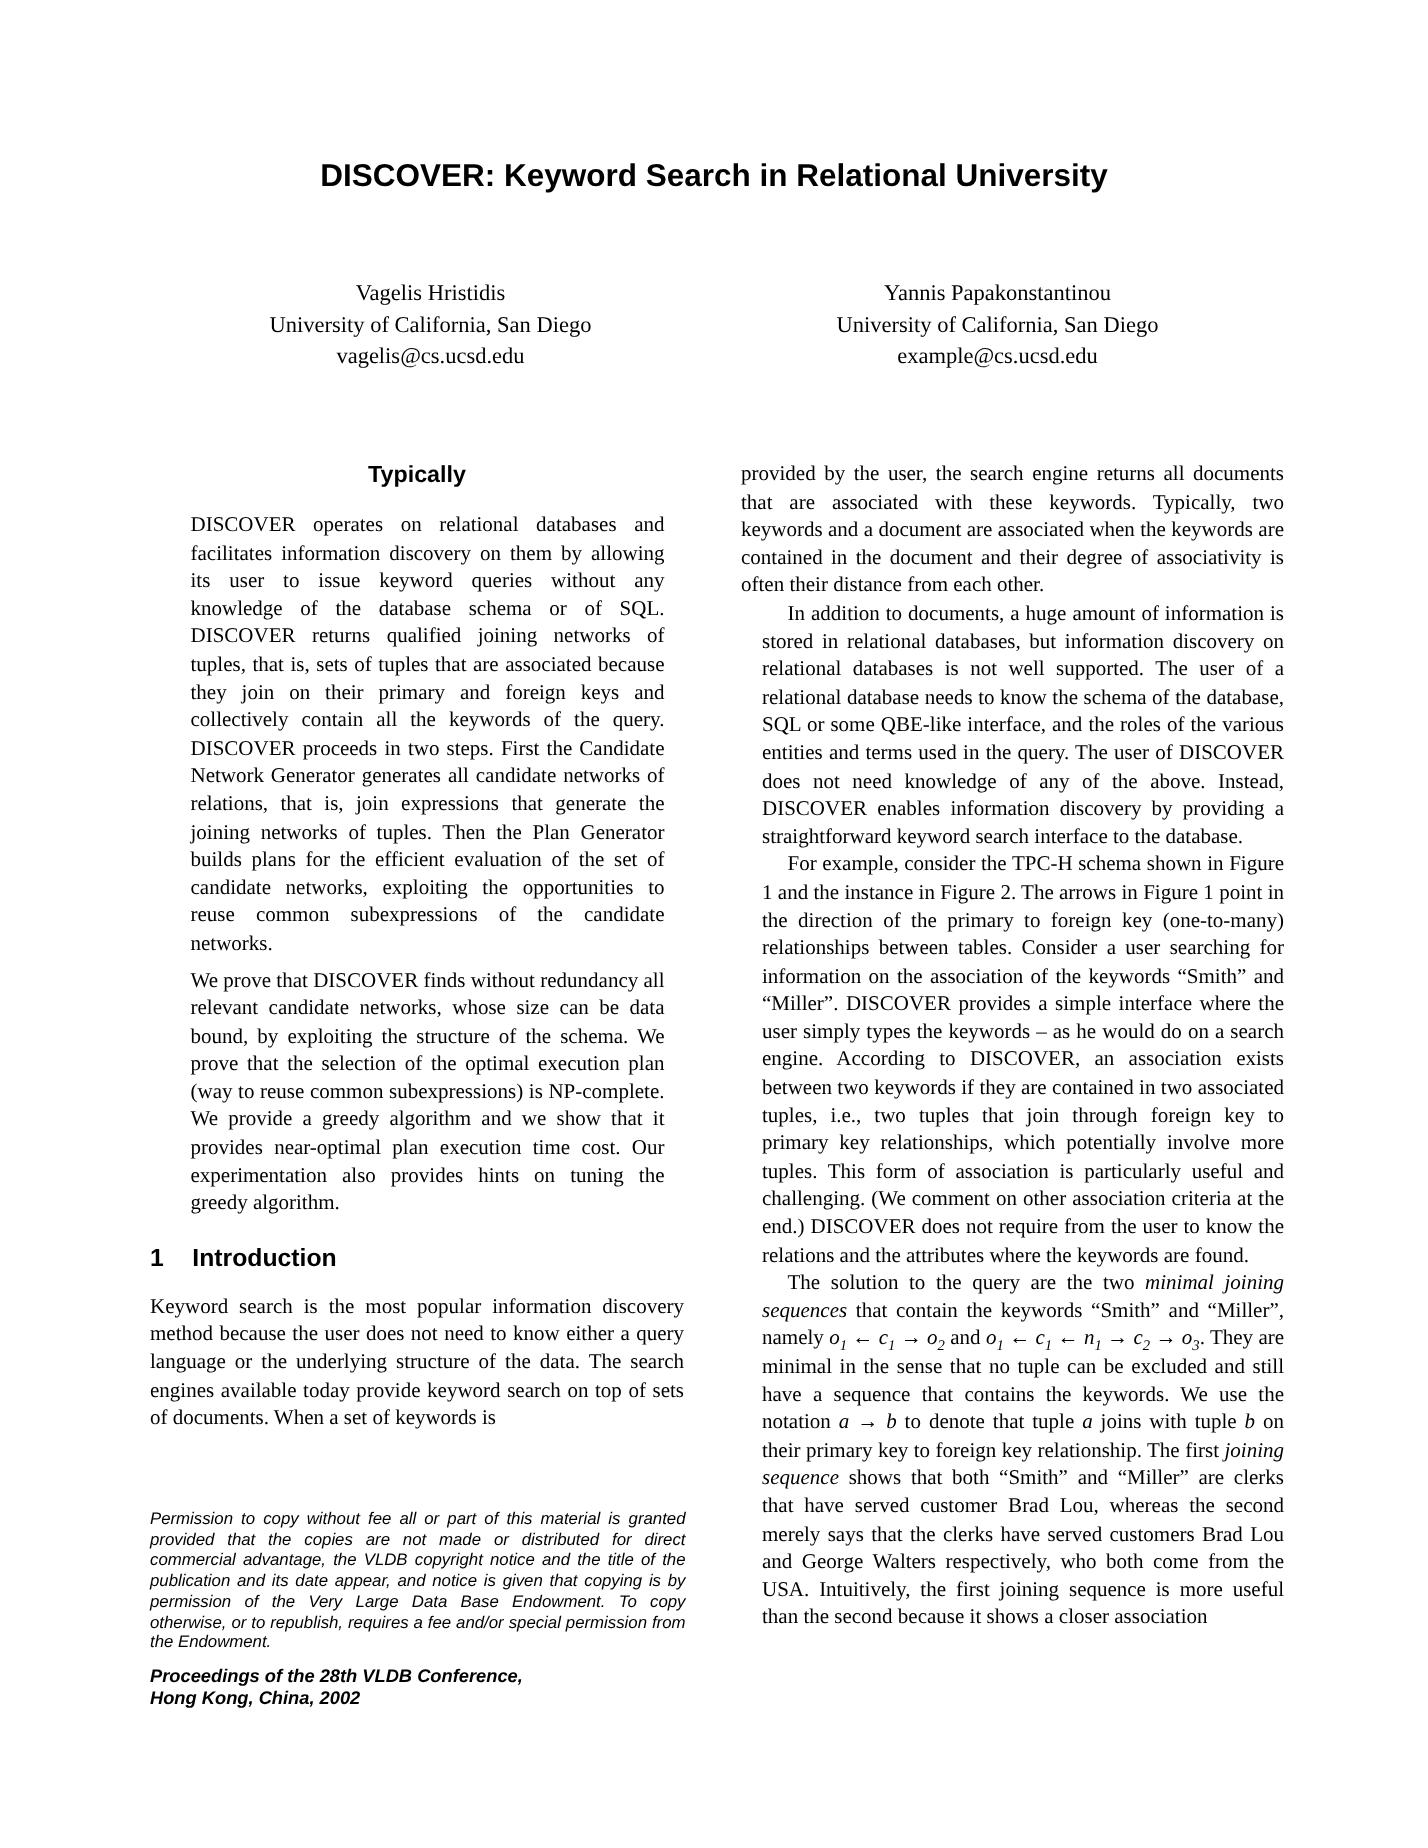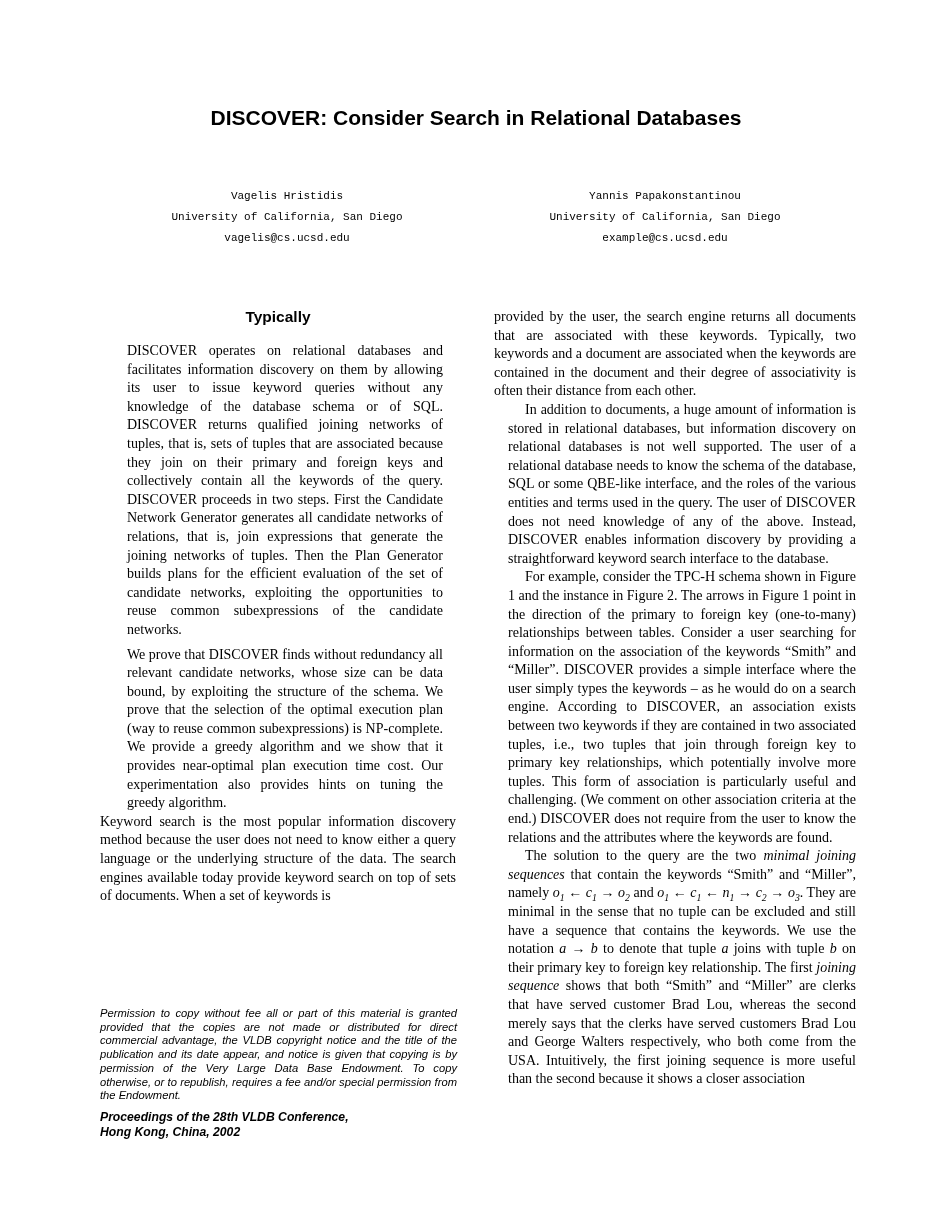--- a/index.html
+++ b/index.html
@@ -26,22 +26,22 @@
   .authors {
     position: absolute;
     top: 186px;
     left: 98px;
     width: 756px;
     display: flex;
   }
   .author {
     flex: 1;
     text-align: center;
-    font-family: Liberation Mono, monospace;
-    font-size: 11px;
+    font-family: Liberation Serif, serif;
+    font-size: 15px;
     line-height: 21px;
   }
   .columns {
     position: absolute;
     top: 308px;
     left: 100px;
     width: 756px;
     display: flex;
     gap: 38px;
   }
@@ -90,21 +90,21 @@
     font-size: 12.2px;
     line-height: 15.5px;
     text-align: left;
   }
 </style>
 </head>
 <body>
 
 <div class="page">
 
-  <h1 class="title">DISCOVER: Consider Search in Relational Databases</h1>
+  <h1 class="title">DISCOVER: Keyword Search in Relational University</h1>
 
   <div class="authors">
     <div class="author">
       <div>Vagelis Hristidis</div>
       <div>University of California, San Diego</div>
       <div>vagelis@cs.ucsd.edu</div>
     </div>
     <div class="author">
       <div>Yannis Papakonstantinou</div>
       <div>University of California, San Diego</div>
@@ -113,20 +113,21 @@
   </div>
 
   <div class="columns">
 
     <div class="col-left">
       <h2 class="abstract-heading">Typically</h2>
       <div class="abstract-body serif-body">
         <p>DISCOVER operates on relational databases and facilitates information discovery on them by allowing its user to issue keyword queries without any knowledge of the database schema or of SQL. DISCOVER returns qualified joining networks of tuples, that is, sets of tuples that are associated because they join on their primary and foreign keys and collectively contain all the keywords of the query. DISCOVER proceeds in two steps. First the Candidate Network Generator generates all candidate networks of relations, that is, join expressions that generate the joining networks of tuples. Then the Plan Generator builds plans for the efficient evaluation of the set of candidate networks, exploiting the opportunities to reuse common subexpressions of the candidate networks.</p>
         <p>We prove that DISCOVER finds without redundancy all relevant candidate networks, whose size can be data bound, by exploiting the structure of the schema. We prove that the selection of the optimal execution plan (way to reuse common subexpressions) is NP-complete. We provide a greedy algorithm and we show that it provides near-optimal plan execution time cost. Our experimentation also provides hints on tuning the greedy algorithm.</p>
       </div>
+      <h3 class="section-heading"><span class="sec-num">1</span><span>Introduction</span></h3>
       <p class="serif-body">Keyword search is the most popular information discovery method because the user does not need to know either a query language or the underlying structure of the data. The search engines available today provide keyword search on top of sets of documents. When a set of keywords is</p>
     </div>
 
     <div class="col-right">
       <p class="serif-body">provided by the user, the search engine returns all documents that are associated with these keywords. Typically, two keywords and a document are associated when the keywords are contained in the document and their degree of associativity is often their distance from each other.</p>
       <p class="serif-body par-indent">In addition to documents, a huge amount of information is stored in relational databases, but information discovery on relational databases is not well supported. The user of a relational database needs to know the schema of the database, SQL or some QBE-like interface, and the roles of the various entities and terms used in the query. The user of DISCOVER does not need knowledge of any of the above. Instead, DISCOVER enables information discovery by providing a straightforward keyword search interface to the database.</p>
       <p class="serif-body par-indent">For example, consider the TPC-H schema shown in Figure 1 and the instance in Figure 2. The arrows in Figure 1 point in the direction of the primary to foreign key (one-to-many) relationships between tables. Consider a user searching for information on the association of the keywords “Smith” and “Miller”. DISCOVER provides a simple interface where the user simply types the keywords – as he would do on a search engine. According to DISCOVER, an association exists between two keywords if they are contained in two associated tuples, i.e., two tuples that join through foreign key to primary key relationships, which potentially involve more tuples. This form of association is particularly useful and challenging. (We comment on other association criteria at the end.) DISCOVER does not require from the user to know the relations and the attributes where the keywords are found.</p>
       <p class="serif-body par-indent">The solution to the query are the two <i>minimal joining sequences</i> that contain the keywords “Smith” and “Miller”, namely <i>o<sub>1</sub></i> ← <i>c<sub>1</sub></i> → <i>o<sub>2</sub></i> and <i>o<sub>1</sub></i> ← <i>c<sub>1</sub></i> ← <i>n<sub>1</sub></i> → <i>c<sub>2</sub></i> → <i>o<sub>3</sub></i>. They are minimal in the sense that no tuple can be excluded and still have a sequence that contains the keywords. We use the notation <i>a</i> → <i>b</i> to denote that tuple <i>a</i> joins with tuple <i>b</i> on their primary key to foreign key relationship. The first <i>joining sequence</i> shows that both “Smith” and “Miller” are clerks that have served customer Brad Lou, whereas the second merely says that the clerks have served customers Brad Lou and George Walters respectively, who both come from the USA. Intuitively, the first joining sequence is more useful than the second because it shows a closer association</p>
     </div>
 

